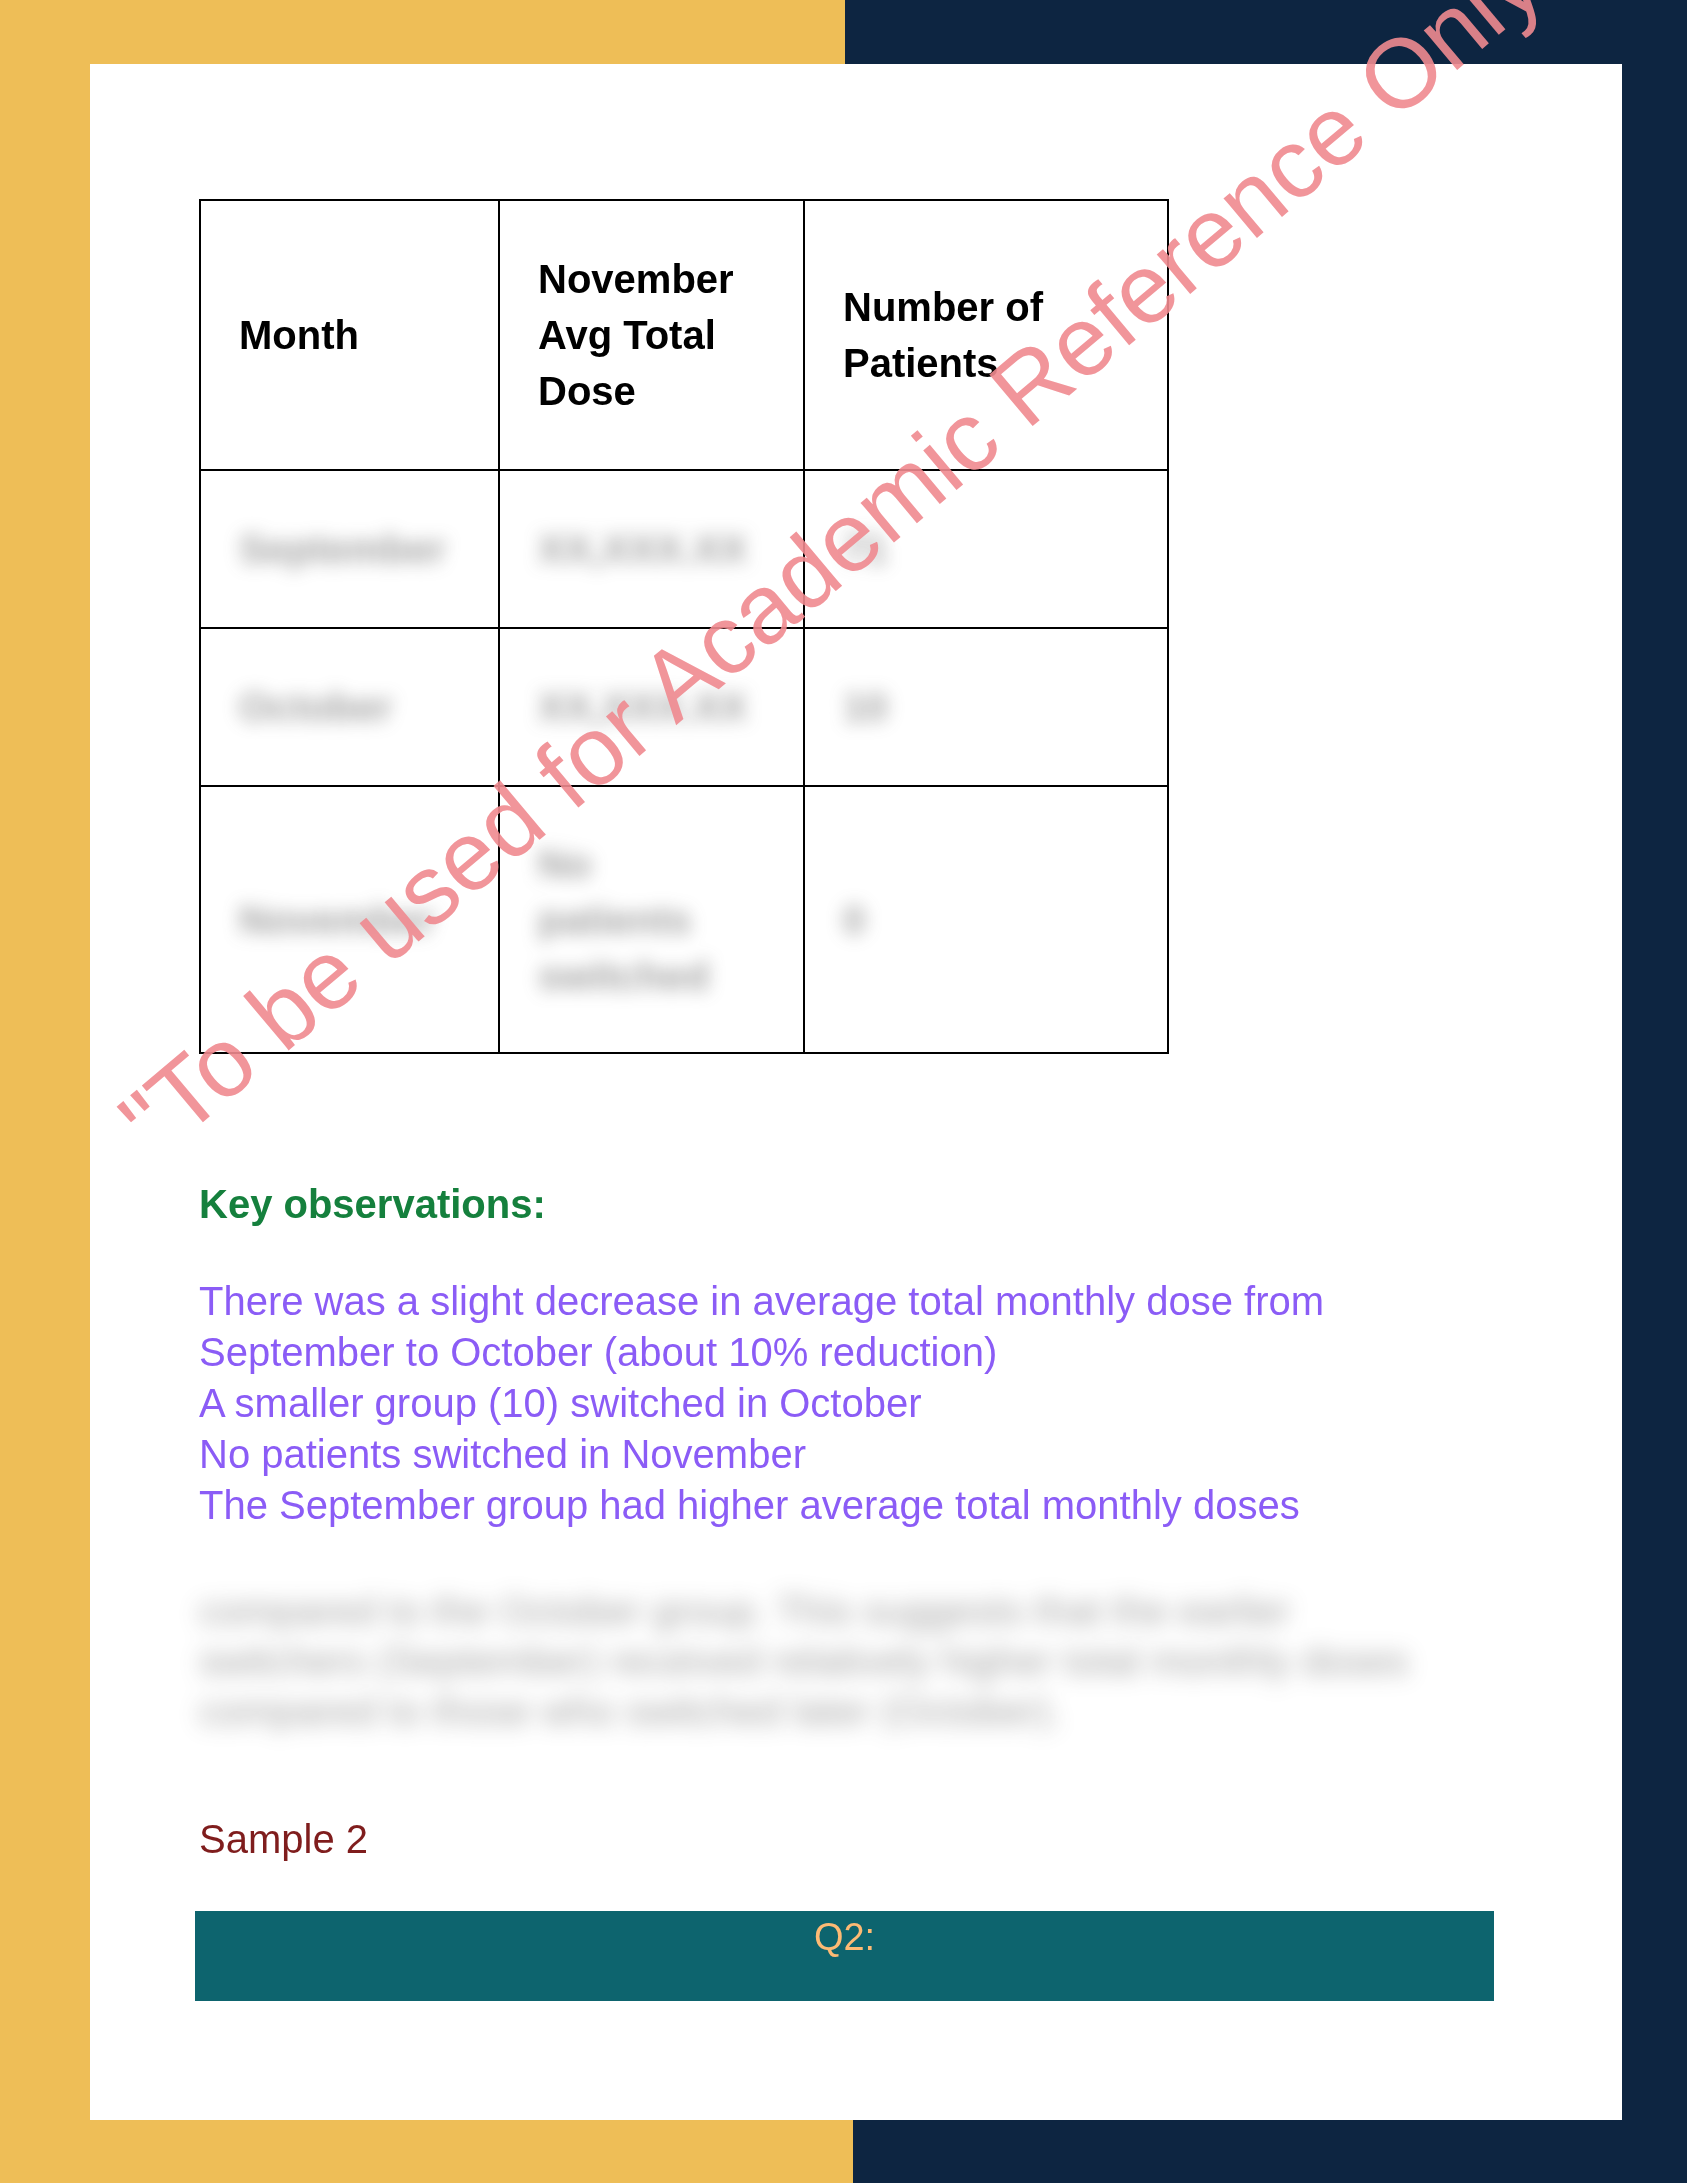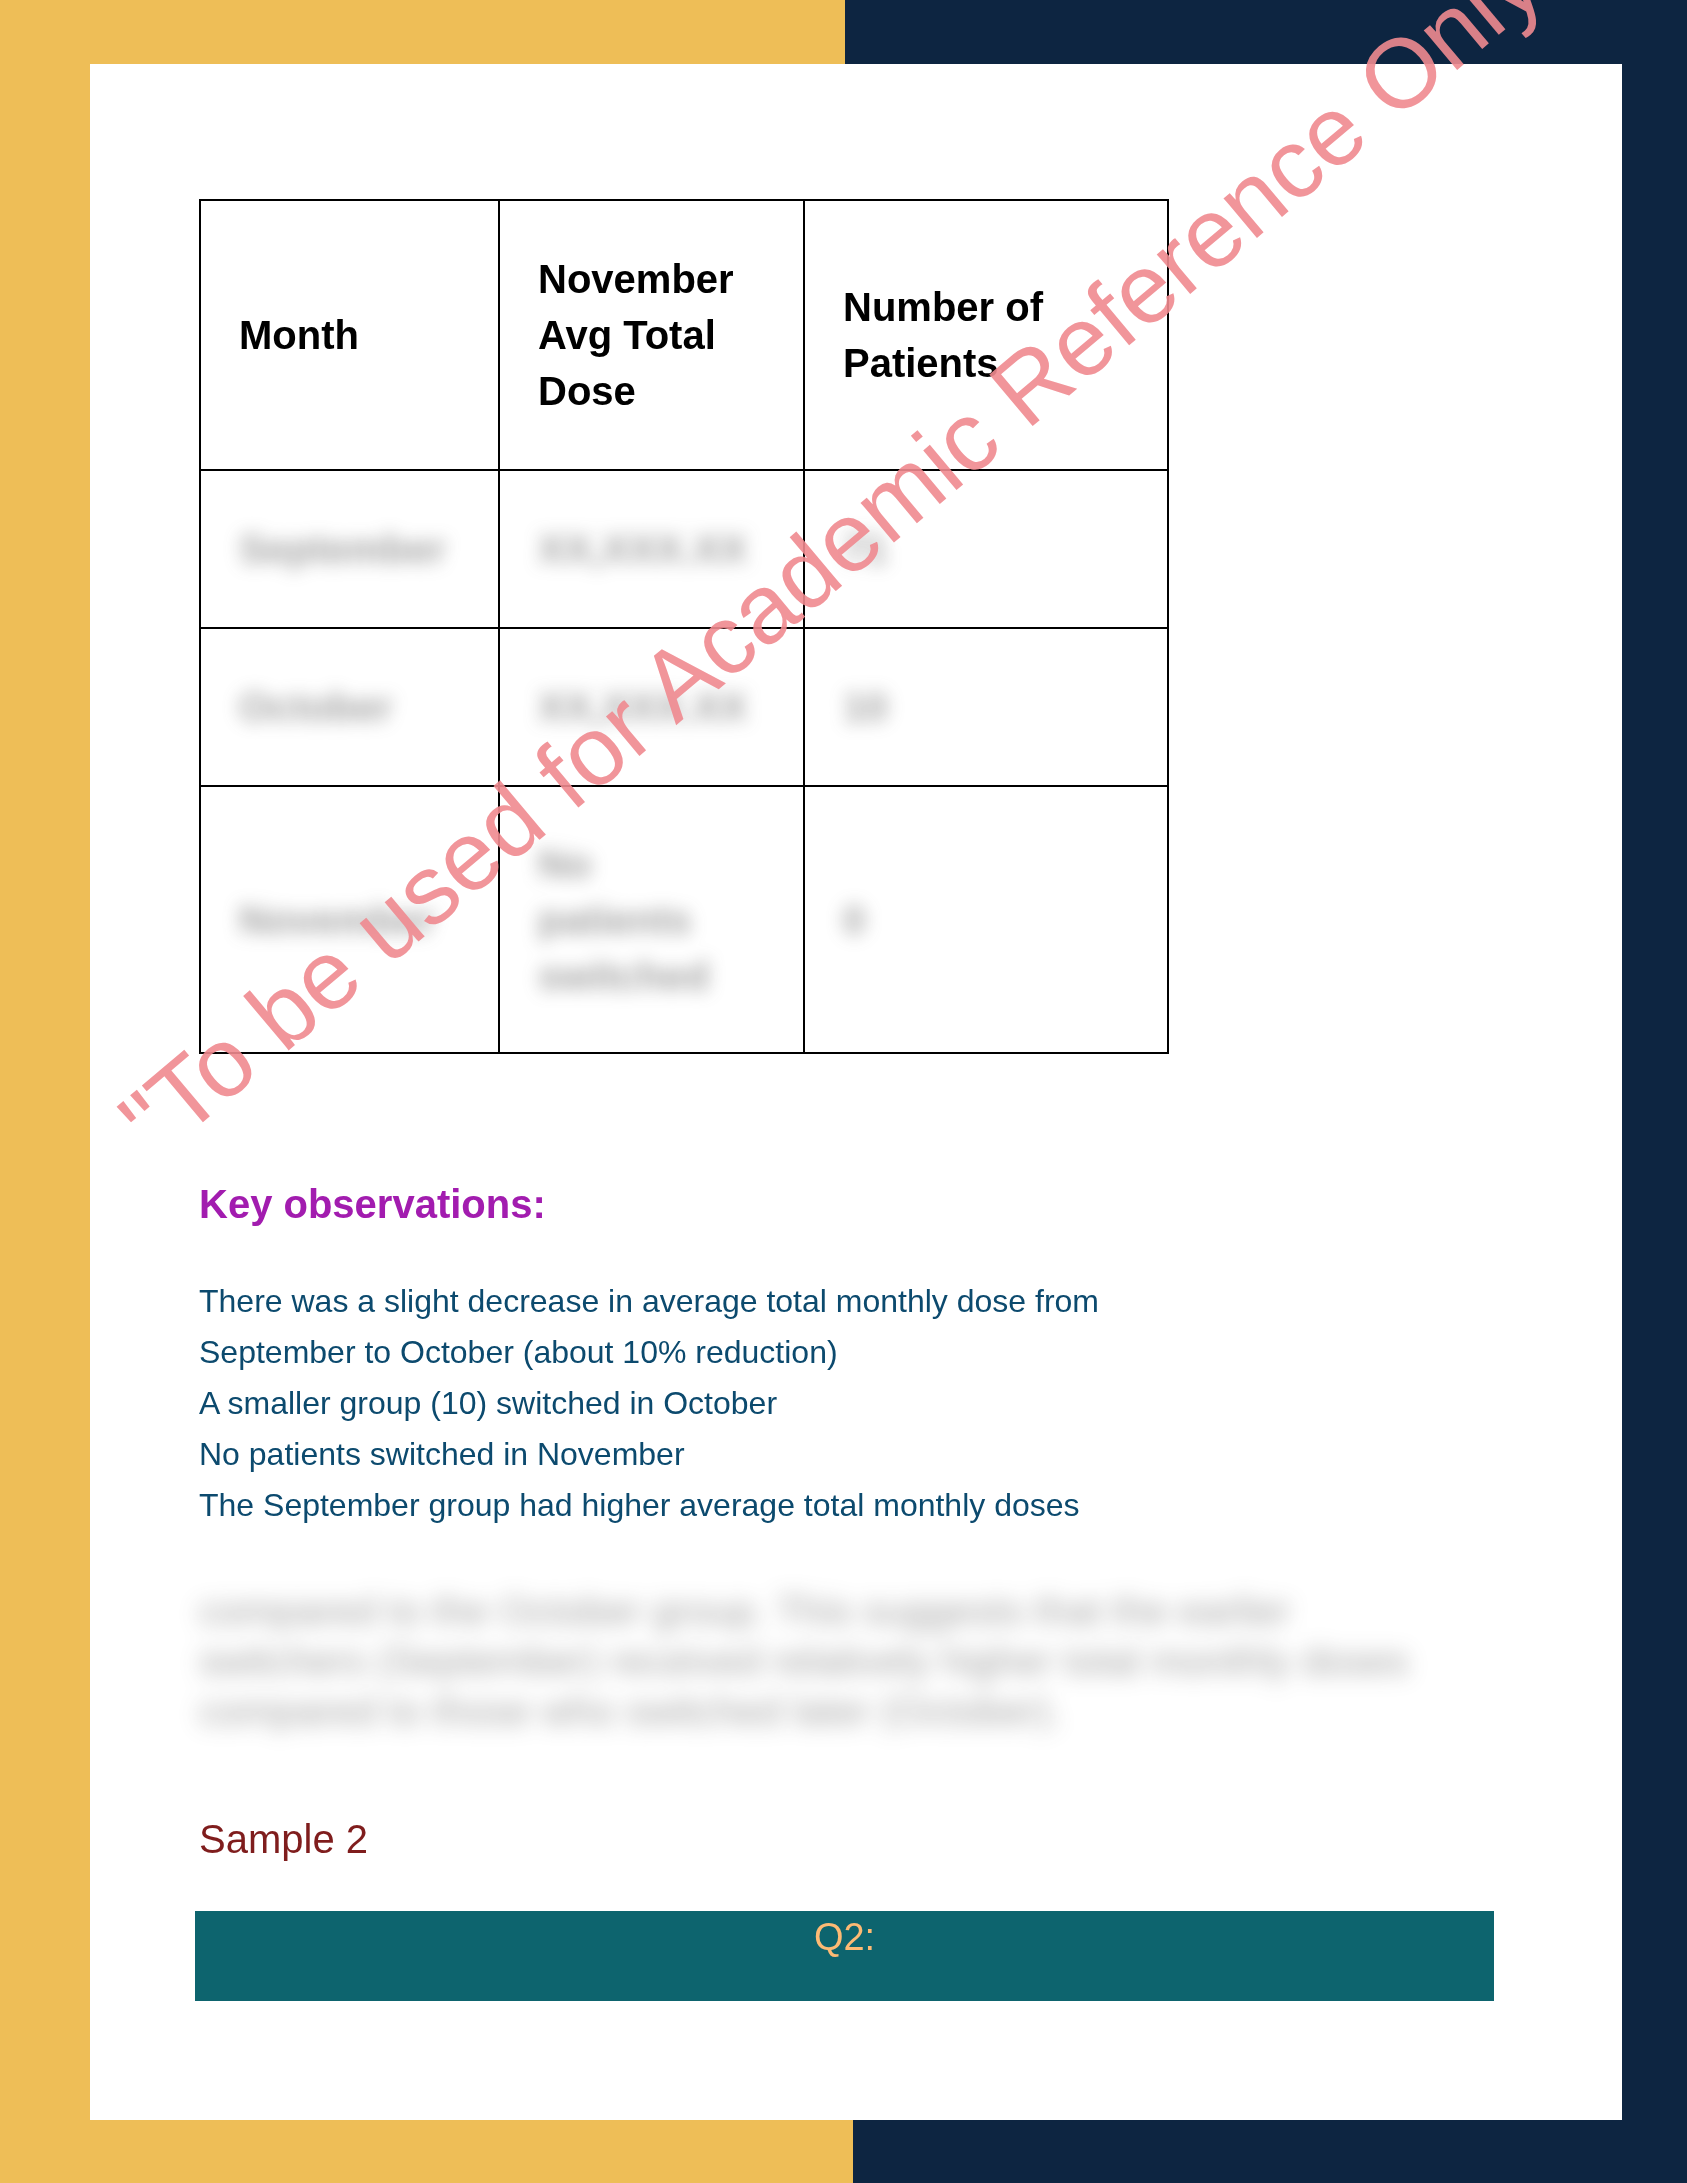--- a/index.html
+++ b/index.html
@@ -26,24 +26,24 @@
     .col-month { width: 259px; }
     .col-dose { width: 265px; }
     .col-patients { width: 324px; }
     .dose-table td { height: 156px; }
     .dose-table tr.last td { height: 265px; }
     .blurred {
       filter: blur(9.3px); color: #555; opacity: 0.55; font-weight: bold;
     }
     
     .obs-heading {
-      position: absolute; left: 109px; top: 1118px; font-size: 40px; font-weight: bold; color: #a21caf;
+      position: absolute; left: 109px; top: 1118px; font-size: 40px; font-weight: bold; color: #15803d;
     }
     .obs-list { position: absolute; left: 109px; top: 1212px; margin: 0; padding: 0; list-style: none; }
-    .obs-list li { font-size: 32px; line-height: 51px; color: #0c4a6e; }
+    .obs-list li { font-size: 40px; line-height: 51px; color: #8b5cf6; }
     .obs-blurred {
       position: absolute; left: 109px; top: 1522px; width: 1244px;
       font-size: 40px; line-height: 50px; color: #444; filter: blur(10.6px); opacity: 0.5;
     }
     .sample-label { position: absolute; left: 109px; top: 1753px; font-size: 40px; color: #7f1d1d; }
     .q-banner {
       position: absolute; left: 105px; top: 1847px; width: 1299px; height: 90px;
       background: #0d646e; color: #fdba74; text-align: center; font-size: 38px; line-height: 53px;
     }
     

